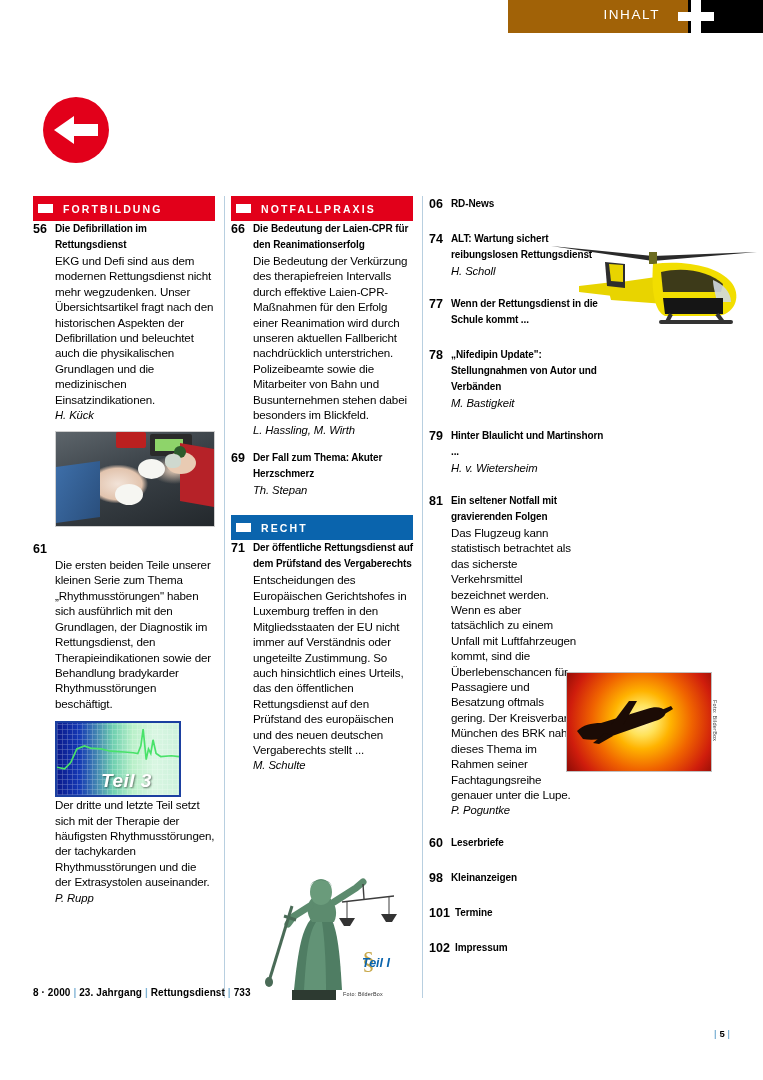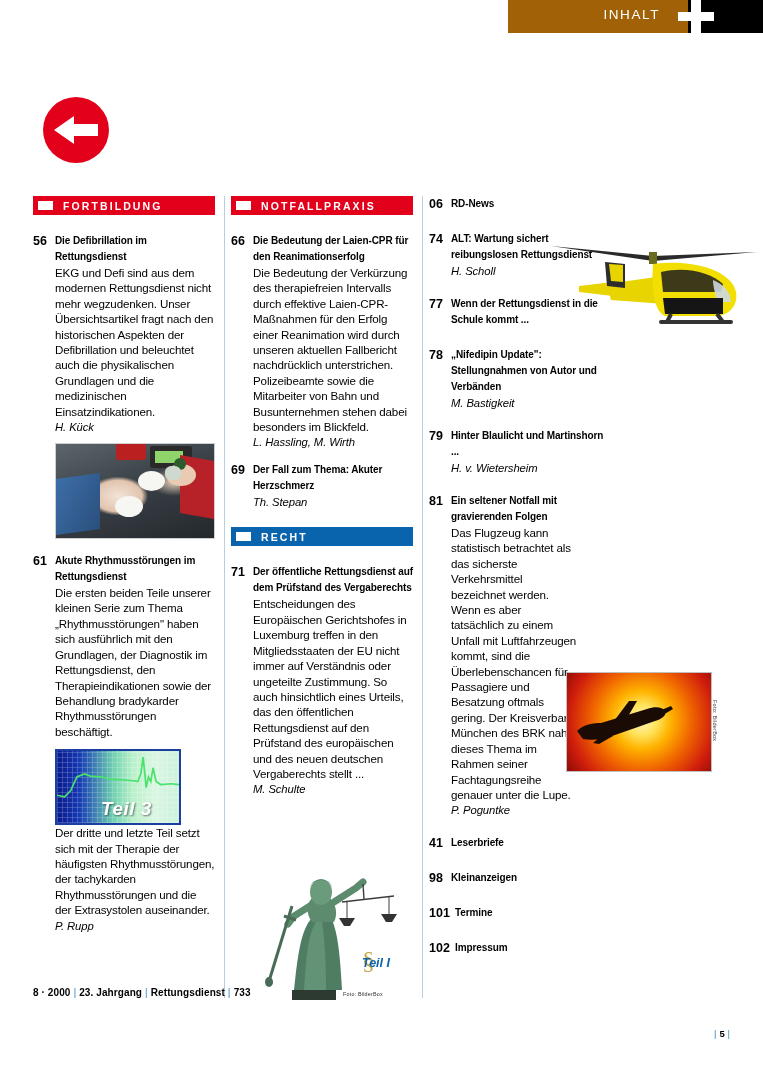--- a/index.html
+++ b/index.html
@@ -50,23 +50,22 @@
   .col-2 { left: 231px; width: 182px; }
   .col-3 { left: 429px; width: 182px; }
   .col-rule {
     position: absolute; top: 196px; width: 1px; height: 802px; background: #b8cfe0;
   }
   .rule-a { left: 224px; }
   .rule-b { left: 422px; }
 
   
   .sec {
-    position: relative; height: 19px; width: 182px;
+    position: relative; height: 25px; width: 182px;
     display: flex; align-items: center;
-    margin-bottom: 18px;
   }
   .sec.red   { background: #e2001a; }
   .sec.blue  { background: #0a64ad; }
   .sec .tick {
     width: 15px; height: 9px; background: #fff; margin-left: 5px; margin-right: 10px;
     flex: 0 0 auto;
   }
   .sec .lbl {
     color: #fff; font-size: 10.5px; font-weight: 700; letter-spacing: 2.1px;
   }
@@ -254,21 +253,20 @@
       <div class="masktube"></div>
       <div class="mask"></div>
       <div class="pad1"></div>
       <div class="pad2"></div>
     </div>
   </div>
 
   <div class="entry">
     <div class="entry-head">
       <div class="pg">61</div>
-      <div class="ti">Akute Rhythmusstörungen im Rettungsdienst</div>
     </div>
     <div class="body">Die ersten beiden Teile unserer kleinen Serie zum Thema „Rhythmusstörungen" haben sich ausführlich mit den Grundlagen, der Diagnostik im Rettungsdienst, den Therapieindikationen sowie der Behandlung bradykarder Rhythmusstörungen beschäftigt.</div>
     <div class="ecg-img">
       <div class="ecg-grid"></div>
       <svg viewBox="0 0 160 76" preserveAspectRatio="none">
         <path d="M0,58 L10,60 L18,52 L26,34 L36,30 L44,33 L58,34 L70,37 L88,38 L100,39 L106,40 L110,30 L113,8 L117,48 L120,34 L123,40 L126,22 L130,40 L136,44 L150,43 L160,44" fill="none" stroke="#49e26a" stroke-width="2.2"></path>
       </svg>
       <div class="ecg-label">Teil 3</div>
     </div>
     <div class="body">Der dritte und letzte Teil setzt sich mit der Therapie der häufigsten Rhythmusstörungen, der tachykarden Rhythmusstörungen und die der Extrasystolen auseinander.</div>
@@ -392,21 +390,21 @@
     <div class="entry-head">
       <div class="pg">81</div>
       <div class="ti">Ein seltener Notfall mit gravierenden Folgen</div>
     </div>
     <div class="body narrow">Das Flugzeug kann statistisch betrachtet als das sicherste Verkehrsmittel bezeichnet werden. Wenn es aber tatsächlich zu einem Unfall mit Luftfahrzeugen kommt, sind die Überlebenschancen für Passagiere und Besatzung oftmals gering. Der Kreisverband München des BRK nahm dieses Thema im Rahmen seiner Fachtagungsreihe genauer unter die Lupe.</div>
     <div class="auth">P. Poguntke</div>
   </div>
 
   <div class="entry spaced simple">
     <div class="entry-head">
-      <div class="pg">41</div>
+      <div class="pg">60</div>
       <div class="ti">Leserbriefe</div>
     </div>
   </div>
 
   <div class="entry spaced simple">
     <div class="entry-head">
       <div class="pg">98</div>
       <div class="ti">Kleinanzeigen</div>
     </div>
   </div>

